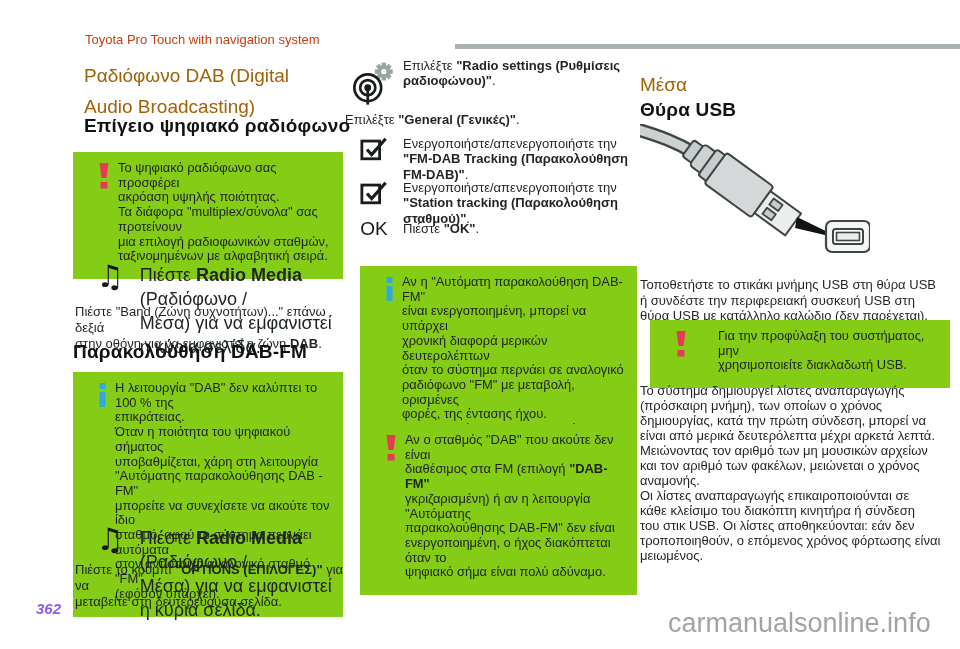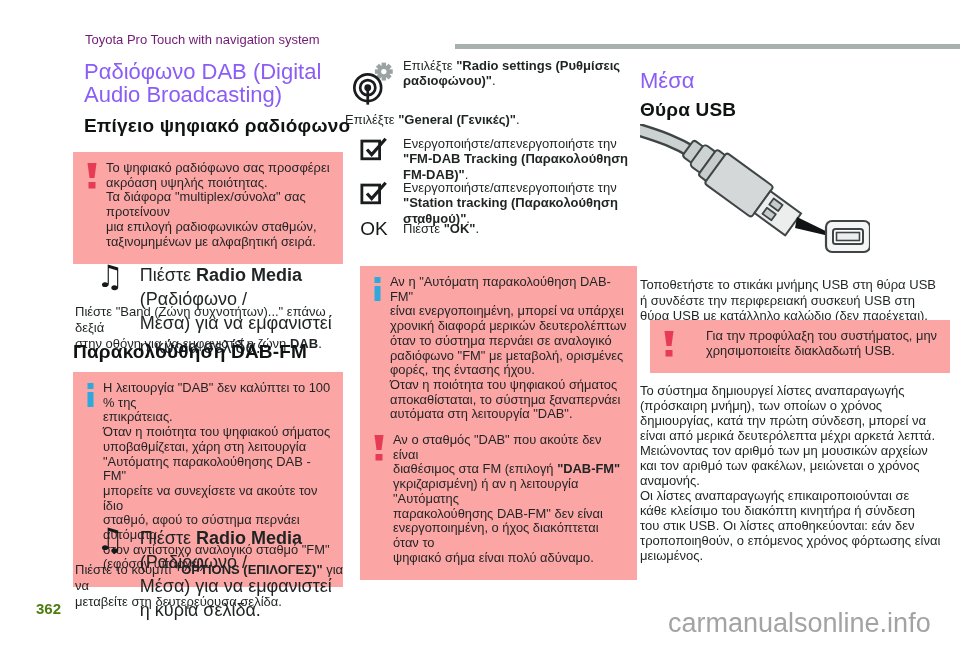--- a/index.html
+++ b/index.html
@@ -1,33 +1,33 @@
 <!DOCTYPE html>
 <html><head>
 <meta charset="utf-8">
 <style>
   html,body{margin:0;padding:0;background:#fff;}
   .page{position:relative;width:960px;height:649px;background:#ffffff;overflow:hidden;
         font-family:"Liberation Sans","DejaVu Sans",sans-serif;color:#1e2323;}
-  .hdr-title{position:absolute;left:85px;top:32px;font-size:13px;color:#701a75;}
+  .hdr-title{position:absolute;left:85px;top:32px;font-size:13px;color:#c2410c;}
   .hdr-bar{position:absolute;left:455px;top:44px;width:505px;height:5px;background:#a9b1af;}
-  .h1{position:absolute;color:#8b5cf6;font-size:22px;line-height:23px;white-space:pre-line;}
+  .h1{position:absolute;color:#a16207;font-size:19px;line-height:31px;white-space:pre-line;}
   .h2{position:absolute;color:#0f1313;font-size:19px;font-weight:700;letter-spacing:.2px;}
   .para{position:absolute;font-size:13px;line-height:16px;white-space:pre-line;}
-  .box{position:absolute;background:#fca5a5;display:flex;gap:9px;padding:9px 10px 15px 14px;box-sizing:border-box;align-items:flex-start;}
+  .box{position:absolute;background:#84cc16;display:flex;gap:9px;padding:9px 10px 15px 26px;box-sizing:border-box;align-items:flex-start;}
   .box .btxt{font-size:12.9px;line-height:14.7px;white-space:pre-line;}
   .box .bicon{flex:0 0 auto;margin-top:2px;}
   .note{position:absolute;display:flex;gap:16px;align-items:flex-start;}
   .music{font-size:31px;line-height:28px;font-family:"DejaVu Sans",sans-serif;color:#15191a;}
   .ntxt{font-size:18px;line-height:24px;white-space:pre-line;padding-top:1px;}
   .step{position:absolute;display:flex;align-items:flex-start;}
   .icon-cell{width:58px;flex:0 0 auto;display:flex;justify-content:center;}
   .stxt{font-size:13px;line-height:15.3px;white-space:pre-line;flex:1;}
   .ok{font-size:19px;font-weight:400;line-height:16px;color:#15191a;}
-  .pagenum{position:absolute;left:36px;top:600px;font-size:15px;font-weight:700;color:#4d7c0f;}
+  .pagenum{position:absolute;left:36px;top:600px;font-size:15px;font-weight:700;color:#8b5cf6;font-style:italic;}
   .watermark{position:absolute;left:668px;top:608px;font-size:27px;color:#a3a3a3;text-align:right;}
   b{font-weight:700;}
   svg{display:block;}
 </style>
 </head>
 <body>
 
 <div class="page">
 
   <div class="hdr-title">Toyota Pro Touch with navigation system</div>

